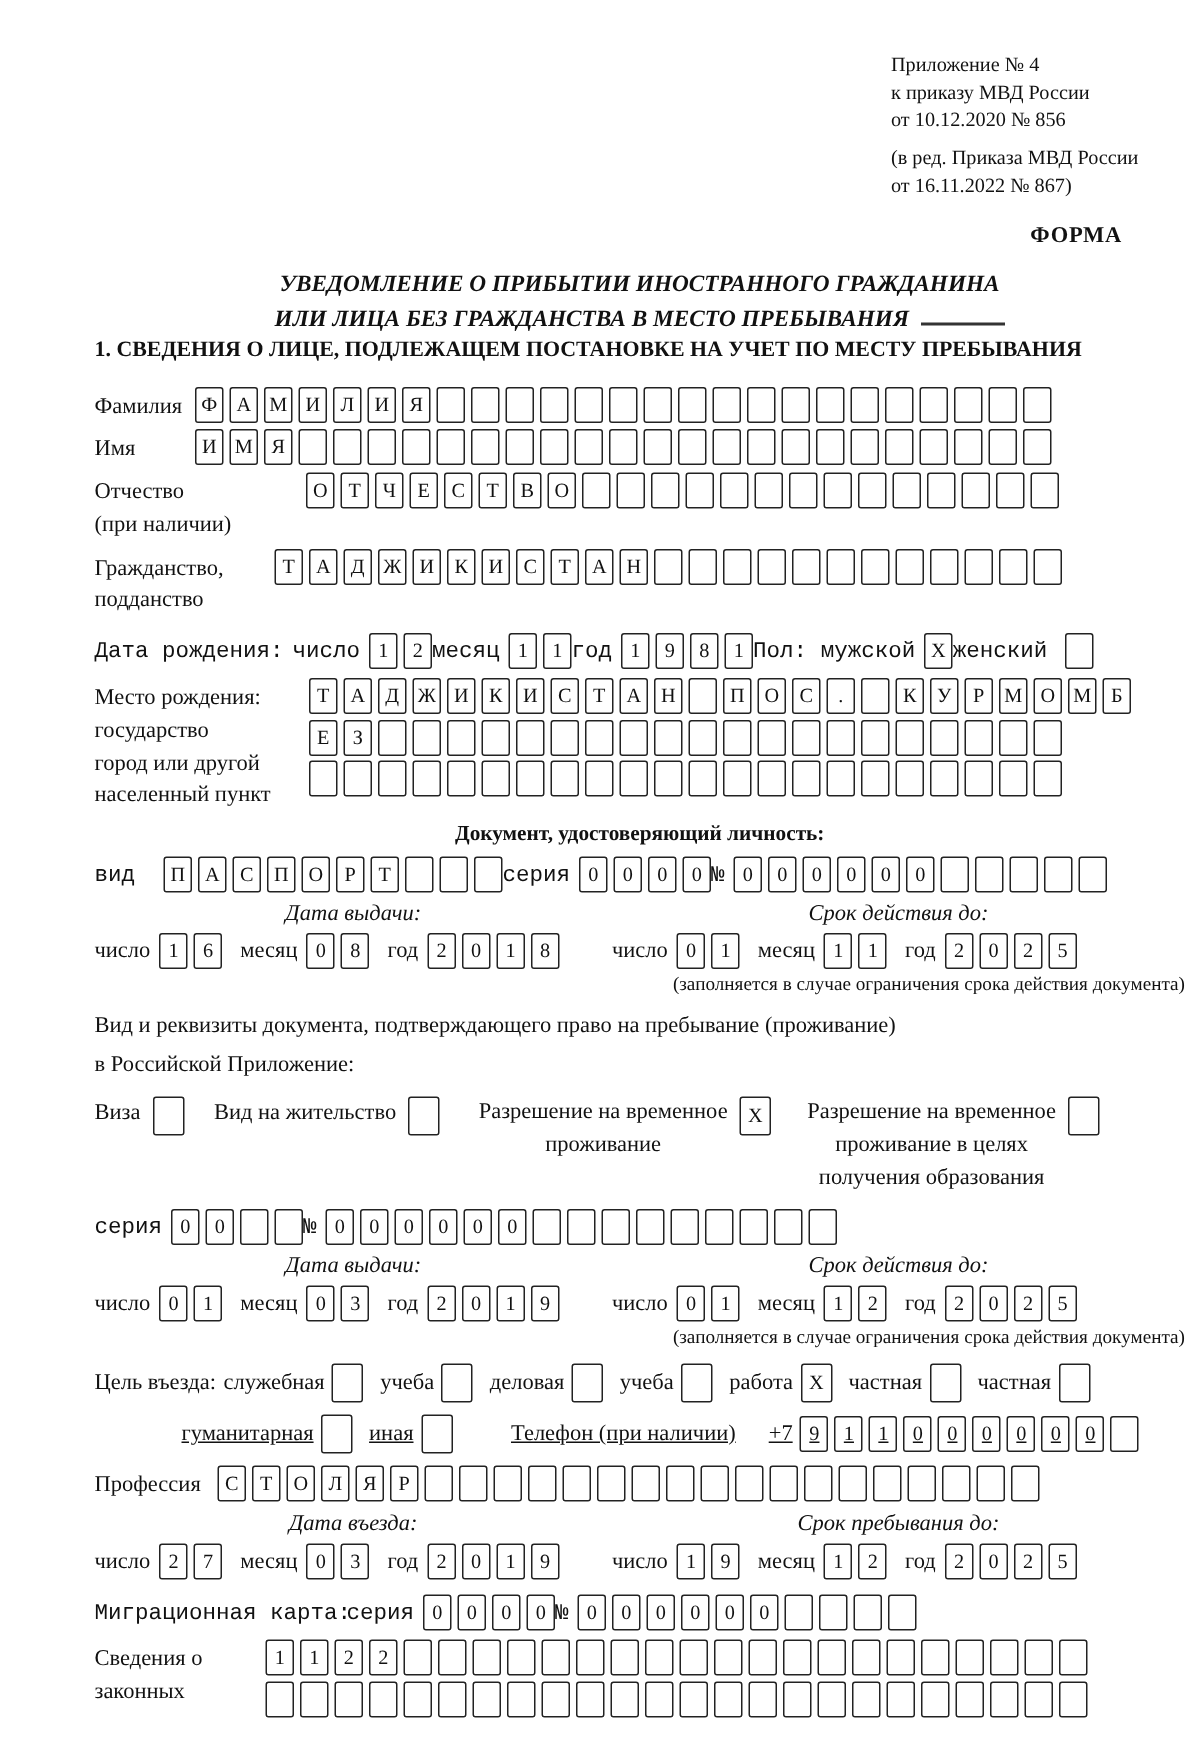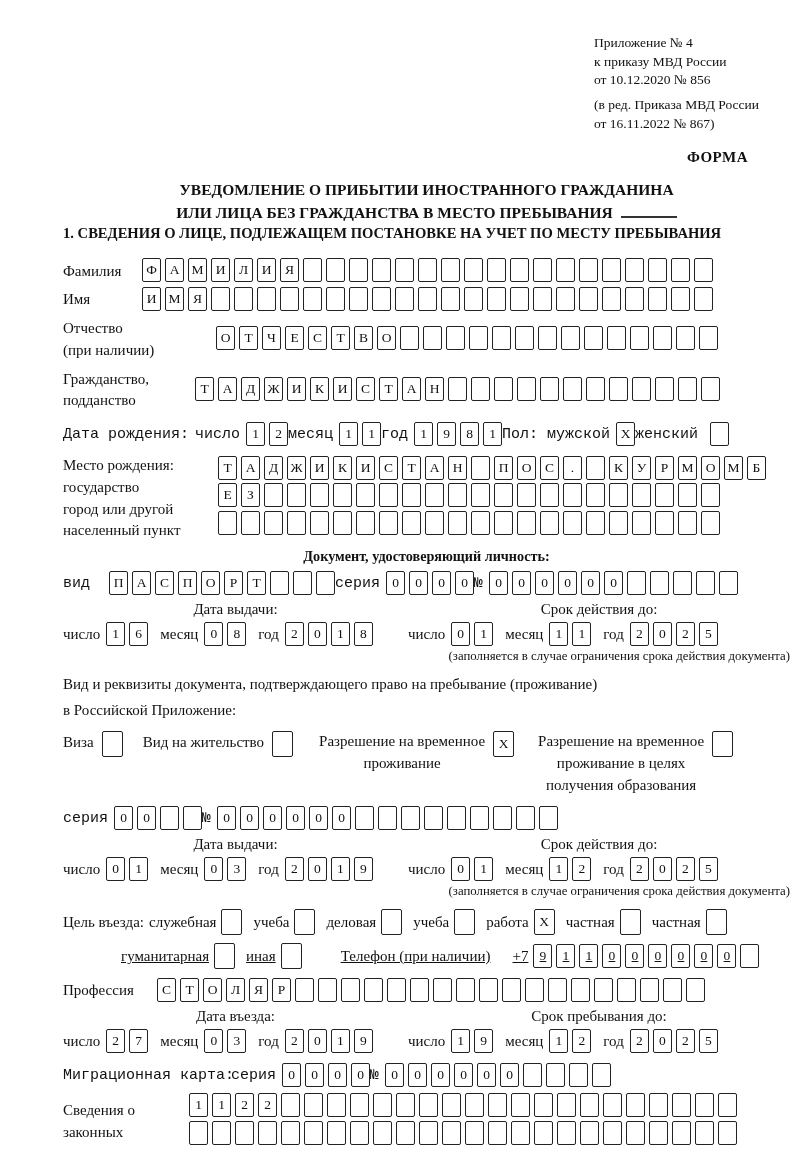--- a/index.html
+++ b/index.html
@@ -4,52 +4,52 @@
 <style>
   html,body { margin:0; padding:0; background:#fff; }
   body { width:800px; color:#111; font-family:"Liberation Serif","DejaVu Serif",serif; }
   .page { width:800px; min-height:1163px; box-sizing:border-box; padding:34px 10px 20px 63px; background:#fff; }
 
   
   .appendix { width:182px; margin-left:auto; margin-right:14px; font-size:13.5px; line-height:1.38; }
   .appendix .part2 { margin-top:6px; }
   .form-label { text-align:right; padding-right:42px; font-weight:bold; font-size:15px; margin-top:16px; letter-spacing:.5px; }
 
-  .form-title { text-align:center; font-weight:bold; font-size:15.5px; line-height:1.5; margin-top:12px; }
+  .form-title { text-align:center; font-weight:bold; font-size:15.5px; line-height:1.5; margin-top:12px;font-style:italic; }
   .blank-line { display:inline-block; width:56px; border-bottom:2px solid #333; margin-left:8px; }
 
   .section-heading { font-weight:bold; font-size:14.6px; margin-bottom:16px; }
 
   
   .cellrow { display:flex; gap:4px; flex-wrap:nowrap; }
   .cell { flex:0 0 auto; width:17px; height:22px; border:1.6px solid #222; border-radius:2px;
           text-align:center; font-size:13.5px; line-height:22px; background:#fff; box-sizing:content-box; }
   .cbx .cell, .cell.cbx { width:19px; height:24px; line-height:24px; }
 
-  .row { display:flex; align-items:center; margin-bottom:4px;gap:12px; }
+  .row { display:flex; align-items:flex-start; margin-bottom:4px; }
   .lbl { font-size:15px; line-height:1.45; padding-top:3px; }
   .w67  { width:67px;  flex:0 0 67px; }
   .w120 { width:120px; flex:0 0 120px; }
   .w141 { width:141px; flex:0 0 141px; }
   .w143 { width:143px; flex:0 0 143px; }
   .w114 { width:114px; flex:0 0 114px; }
   .w82  { width:82px;  flex:0 0 82px; }
   .w40  { width:40px;  flex:0 0 40px; }
   .stack > .cellrow { margin-bottom:3.5px; }
 
   .inline-row { display:flex; align-items:center; font-size:15px; margin-bottom:6px; flex-wrap:nowrap; }
   .inline-row .t { margin:0 6px 0 0; white-space:nowrap;font-family:Liberation Mono, monospace; }
   .gap10 { margin-left:10px; } .gap14 { margin-left:14px; } .gap6 { margin-left:6px; }
 
   .doc-heading { text-align:center; font-weight:bold; font-size:14.2px; margin:6px 0 6px; }
 
   .dates { display:flex; margin-top:6px; }
   .dcol1 { width:345px; flex:0 0 345px; }
   .dcol2 { flex:1; }
-  .dhead { text-align:center; font-size:15px; margin-bottom:4px; }
+  .dhead { text-align:center; font-size:15px; margin-bottom:4px;font-style:italic; }
   .dline { display:flex; align-items:center; font-size:15px; }
   .dline .t { margin-right:6px; white-space:nowrap; }
   .dline .g { margin-left:12px; }
   .note { text-align:right; font-size:12.8px; margin-top:3px; margin-bottom:8px; }
 
   .para { font-size:15px; line-height:1.7; margin-top:8px; }
 
   .opts { display:flex; align-items:flex-start; margin-top:8px; margin-bottom:10px; }
   .opt { display:flex; align-items:flex-start; }
   .opt .t { font-size:15px; padding-top:3px; margin-right:8px; }

